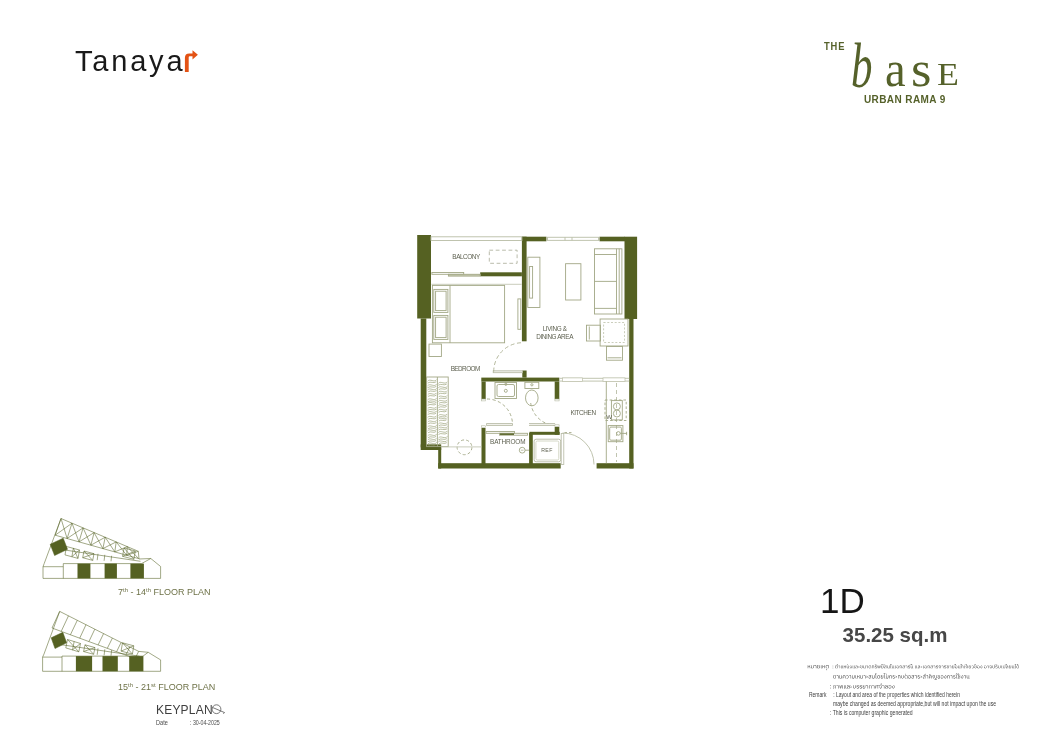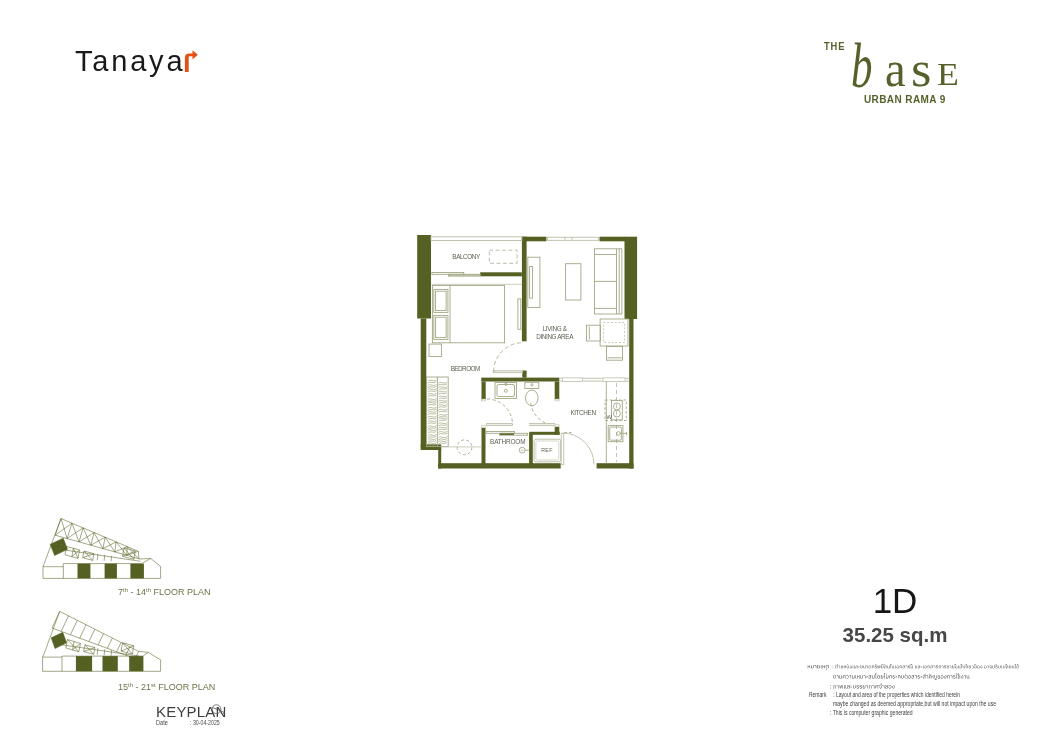--- a/index.html
+++ b/index.html
@@ -282,31 +282,31 @@
 <rect x="102.5" y="656.1" width="15.3" height="15.2"></rect>
 <rect x="129.2" y="656.1" width="14.2" height="15.2"></rect>
 </g>
 </g>
 </svg>
 
 <div class="abs" style="left:118px;top:586.5px;width:210px;font-size:9px;color:#6e7248;">7<span style="font-size:6px;vertical-align:3px;">th</span> - 14<span style="font-size:6px;vertical-align:3px;">th</span> FLOOR PLAN</div>
 
 <div class="abs" style="left:118px;top:681.5px;width:210px;font-size:9px;color:#6e7248;">15<span style="font-size:6px;vertical-align:3px;">th</span> - 21<span style="font-size:6px;vertical-align:3px;">st</span> FLOOR PLAN</div>
 
-<div class="abs" style="left:156px;top:703.3px;font-size:15px;color:#3f3f3f;letter-spacing:0.2px;">KEYPLAN</div>
+<div class="abs" style="left:156px;top:703.3px;font-size:12px;color:#3f3f3f;letter-spacing:0.2px;">KEYPLAN</div>
 
 <svg class="abs" style="left:210px;top:703px;" width="18" height="13" viewBox="0 0 18 13">
 <circle cx="6.5" cy="6.2" r="4.4" fill="none" stroke="#555" stroke-width="0.8"></circle>
 <path d="M2.4,4.4 L14.6,9.6 L13.2,10.6" fill="none" stroke="#555" stroke-width="0.8"></path>
 </svg>
 
 <div class="abs" style="left:156px;top:718.5px;font-size:7px;color:#4a4a4a;transform:scaleX(0.8);transform-origin:0 0;">Date</div>
 <div class="abs" style="left:190px;top:718.5px;font-size:7px;color:#4a4a4a;transform:scaleX(0.75);transform-origin:0 0;white-space:nowrap;">: 30-04-2025</div>
 
-<div class="abs" style="left:820px;top:581px;width:150px;text-align:center;font-size:35px;color:#161616;">1D</div>
+<div class="abs" style="left:820px;top:581px;width:150px;text-align:left;font-size:35px;color:#161616;">1D</div>
 
 <div class="abs" style="left:820px;top:623px;width:150px;text-align:center;font-size:20.5px;color:#474747;font-weight:bold;">35.25 sq.m</div>
 
 <div class="abs" style="left:809px;top:691px;font-size:6.3px;color:#3c3c3c;white-space:nowrap;transform:scaleX(0.79);transform-origin:0 0;">Remark&nbsp;&nbsp;&nbsp;&nbsp;&nbsp;: Layout and area of the properties which identified herein</div>
 
 <div class="abs" style="left:833px;top:700.1px;font-size:6.3px;color:#3c3c3c;white-space:nowrap;transform:scaleX(0.81);transform-origin:0 0;">maybe changed as deemed appropriate,but will not impact upon the use</div>
 
 <div class="abs" style="left:830px;top:709px;font-size:6.3px;color:#3c3c3c;white-space:nowrap;transform:scaleX(0.81);transform-origin:0 0;">: This is computer graphic generated</div>
 
 <svg class="abs" style="left:800px;top:655px;" width="256" height="86" viewBox="0 0 256 86" fill="#3c3c3c">

